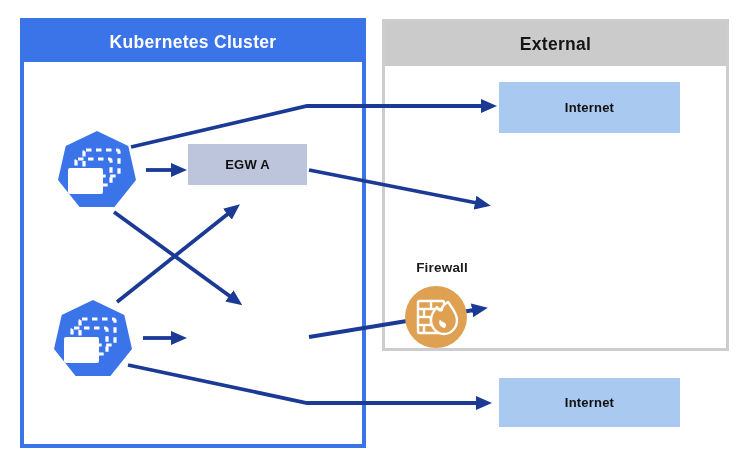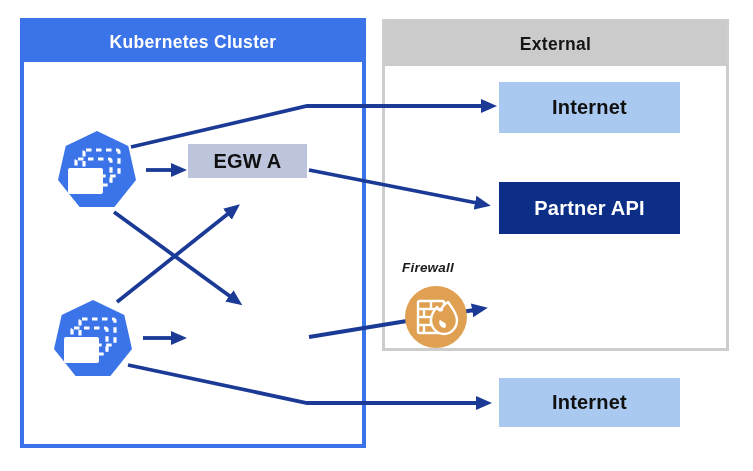--- a/index.html
+++ b/index.html
@@ -21,41 +21,41 @@
     position:absolute; left:0; right:0; top:0; height:40px;
     display:flex; align-items:center; justify-content:center;
     font-weight:800; font-size:17.5px; letter-spacing:.3px;
   }
   .cluster .group-header { background:var(--k8s-blue,#3B74E8); color:#ffffff; }
   .external .group-header { height:44px; background:var(--external-header,#CBCBCB); color:#151515; }
 
   
   .node {
     position:absolute; z-index:10; display:flex; align-items:center; justify-content:center;
-    font-weight:800; font-size:20px; letter-spacing:.2px; color:#101010; box-sizing:border-box;
+    font-weight:800; font-size:13px; letter-spacing:.2px; color:#101010; box-sizing:border-box;
   }
-  .node-egw-a { left:188px; top:144px; width:119px; height:34px; background:var(--egw-a-fill,#BDC5DD); }
+  .node-egw-a { left:188px; top:144px; width:119px; height:41px; background:var(--egw-a-fill,#BDC5DD); }
   .node-egw-b { left:188px; top:316px; width:119px; height:49px; background:var(--egw-b-fill,#CFC5EB); }
   .node-internet-top    { left:499px; top:82px;  width:181px; height:51px; background:var(--internet-fill,#A9C9F1); }
   .node-partner-api     { left:499px; top:182px; width:181px; height:52px; background:var(--partner-api-fill,#0C2E87); color:#ffffff; }
   .node-database        { left:499px; top:279px; width:181px; height:50px; background:var(--database-fill,#4E2EC4); color:#ffffff; }
   .node-internet-bottom { left:499px; top:378px; width:181px; height:49px; background:var(--internet-fill,#A9C9F1); }
 
   
   .edges { position:absolute; left:0; top:0; width:753px; height:471px; z-index:5; pointer-events:none; }
   .edges polyline { fill:none; stroke:var(--arrow-navy,#1B3A96); stroke-width:3.8; }
 
   
   .pod-icon { position:absolute; z-index:10; }
   .pod-a { left:57px; top:131px; }
   .pod-b { left:53px; top:300px; }
   .firewall-icon { position:absolute; left:404px; top:285px; z-index:10; }
   .firewall-label {
     position:absolute; left:388px; top:260px; width:80px; z-index:10;
-    text-align:center; font-weight:800; font-size:13.5px; color:#1a1a1a; letter-spacing:.2px;font-style:italic;
+    text-align:right; font-weight:800; font-size:13.5px; color:#1a1a1a; letter-spacing:.2px;
   }
 </style>
 </head>
 <body>
 
 <div class="canvas">
 
   <svg class="edges" viewBox="0 0 753 471" xmlns="http://www.w3.org/2000/svg">
     <defs>
       <marker id="arrowhead" markerUnits="userSpaceOnUse" markerWidth="16" markerHeight="14" viewBox="0 0 16 14" refX="2" refY="7" orient="auto">
@@ -83,23 +83,20 @@
       <span>External</span>
     </div>
   </div>
 
   <div class="node node-egw-a">
     <span>EGW A</span>
   </div>
 
   <div class="node node-internet-top">
     <span>Internet</span>
-  </div>
-  <div class="node node-partner-api">
-    <span>Partner API</span>
   </div>
   <div class="node node-internet-bottom">
     <span>Internet</span>
   </div>
 
   <svg class="pod-icon pod-a" width="80" height="80" viewBox="0 0 80 80" xmlns="http://www.w3.org/2000/svg">
     <polygon points="40,0 71.3,15.1 79,48.9 57.4,76 22.6,76 1,48.9 8.7,15.1" style="fill:var(--k8s-blue,#3B74E8)"></polygon>
     <rect x="27" y="19" width="35" height="26" rx="2" fill="none" stroke="#ffffff" stroke-width="3.2" stroke-dasharray="5.5 4.5"></rect>
     <rect x="19" y="28" width="35" height="26" rx="2" fill="none" stroke="#ffffff" stroke-width="3.2" stroke-dasharray="5.5 4.5"></rect>
     <rect x="11" y="37" width="35" height="26" rx="2" fill="#ffffff"></rect>

